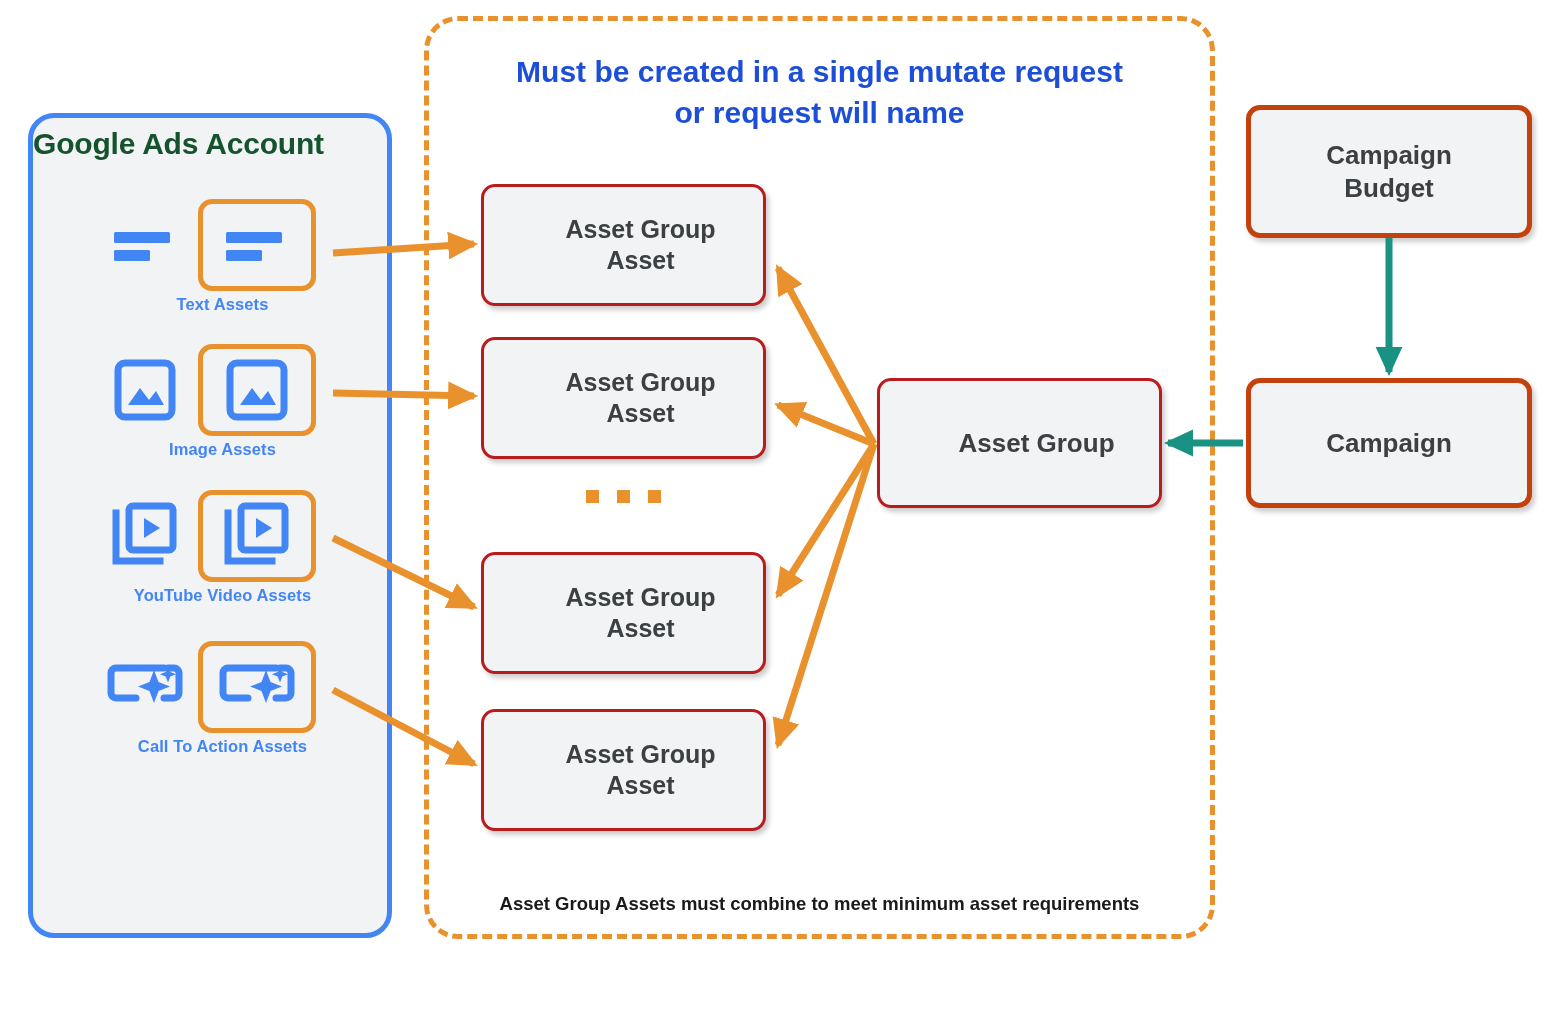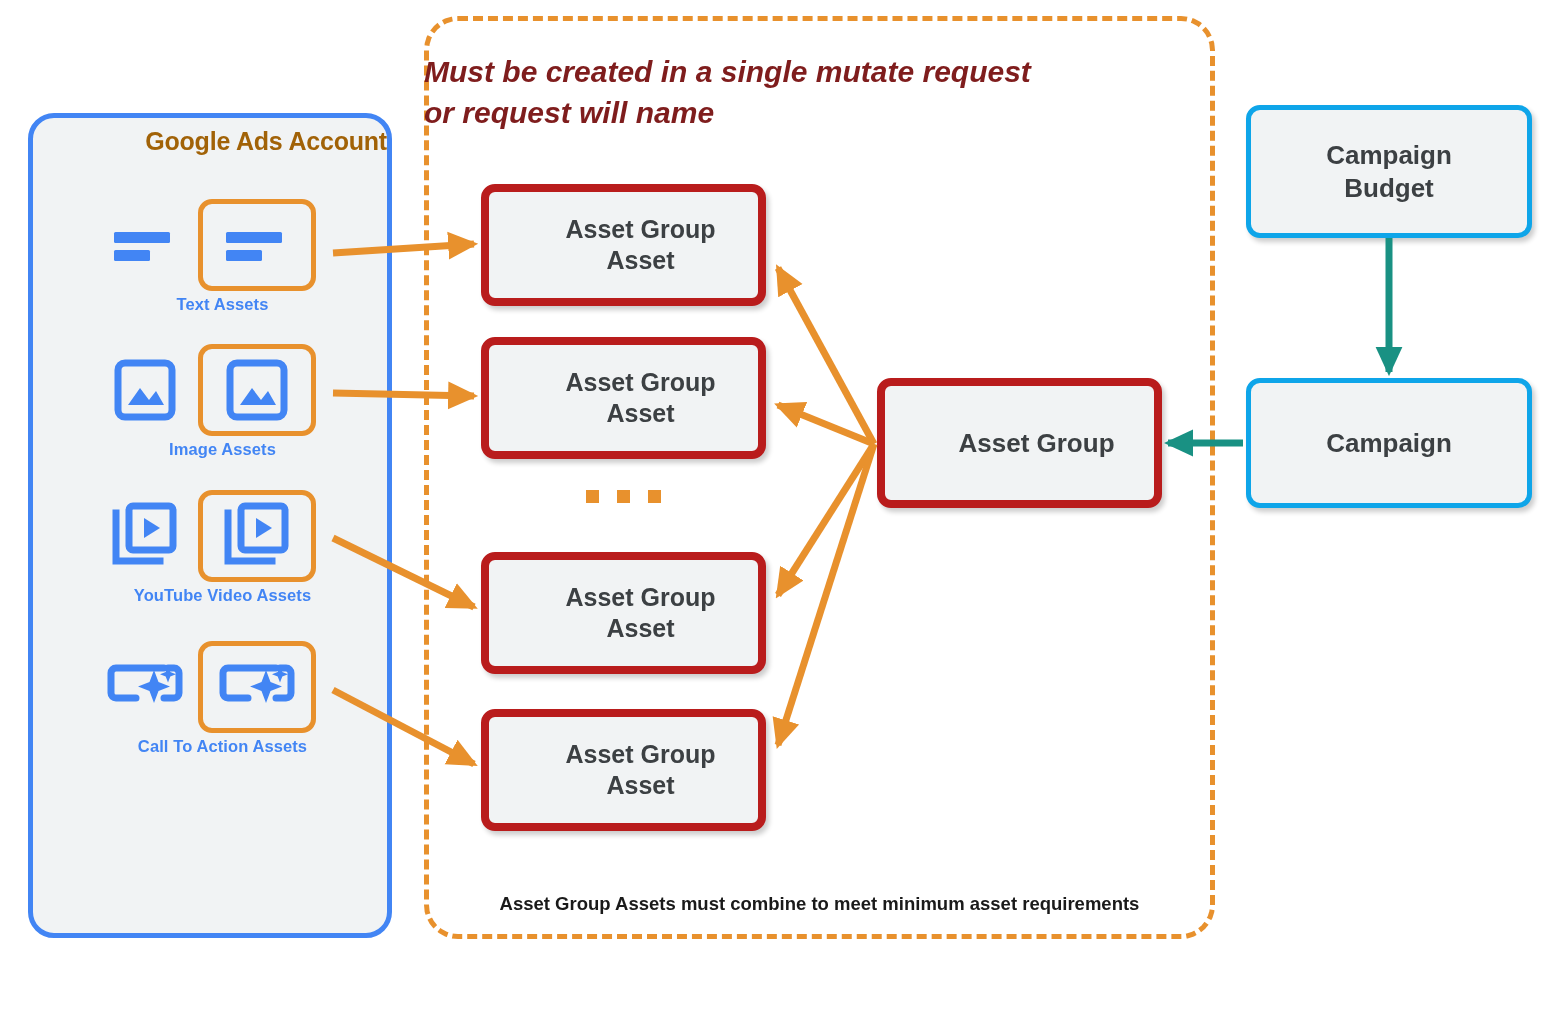--- a/index.html
+++ b/index.html
@@ -29,25 +29,25 @@
     width: 364px; height: 825px;
     background: #f1f3f4;
     border: 5px solid #4285f4;
     border-radius: 26px;
     box-sizing: border-box;
     z-index: 2;
   }
   .library-title {
     position: absolute;
     left: 0; top: 8px; width: 100%;
-    text-align: right;
-    font-size: 25px;
+    text-align: left;
+    font-size: 30px;
     font-weight: 700;
     line-height: 1.22;
-    color: #a16207;
+    color: #14532d;
     letter-spacing: -0.2px;
   }
   .asset-row {
     position: absolute;
     left: 0; width: 100%;
     text-align: center;
   }
   .icon-pair {
     display: flex;
     justify-content: center;
@@ -84,26 +84,25 @@
     border: 5px dashed #e8912d;
     border-radius: 34px;
     box-sizing: border-box;
     background: transparent;
     z-index: 1;
   }
   .mutate-title {
     position: absolute;
     left: 424px; top: 52px;
     width: 791px;
-    text-align: left;
+    text-align: center;
     font-size: 30px;
     font-weight: 700;
-    font-style: italic;
     line-height: 1.35;
-    color: #7f1d1d;
+    color: #1d4ed8;
     z-index: 3;
   }
   .mutate-footer {
     position: absolute;
     left: 424px; top: 873px;
     width: 791px;
     text-align: center;
     font-size: 18.5px;
     font-weight: 700;
     color: #1a1a1a;
@@ -118,22 +117,22 @@
     box-sizing: border-box;
     border-radius: 14px;
     display: flex;
     align-items: center;
     justify-content: center;
     text-align: center;
     color: #3c4043;
     box-shadow: 3px 4px 5px rgba(0,0,0,0.20);
     z-index: 4;
   }
-  .node.orange { border: 8px solid #b91c1c; padding-left: 34px; }
-  .node.teal   { border: 5px solid #0ea5e9; }
+  .node.orange { border: 3px solid #b91c1c; padding-left: 34px; }
+  .node.teal   { border: 5px solid #c2410c; }
 
   .aga {
     left: 481px; width: 285px; height: 122px;
     font-size: 25px; font-weight: 700; line-height: 1.25;
   }
   .aga-1 { top: 184px; }
   .aga-2 { top: 337px; }
   .aga-3 { top: 552px; }
   .aga-4 { top: 709px; }
 

